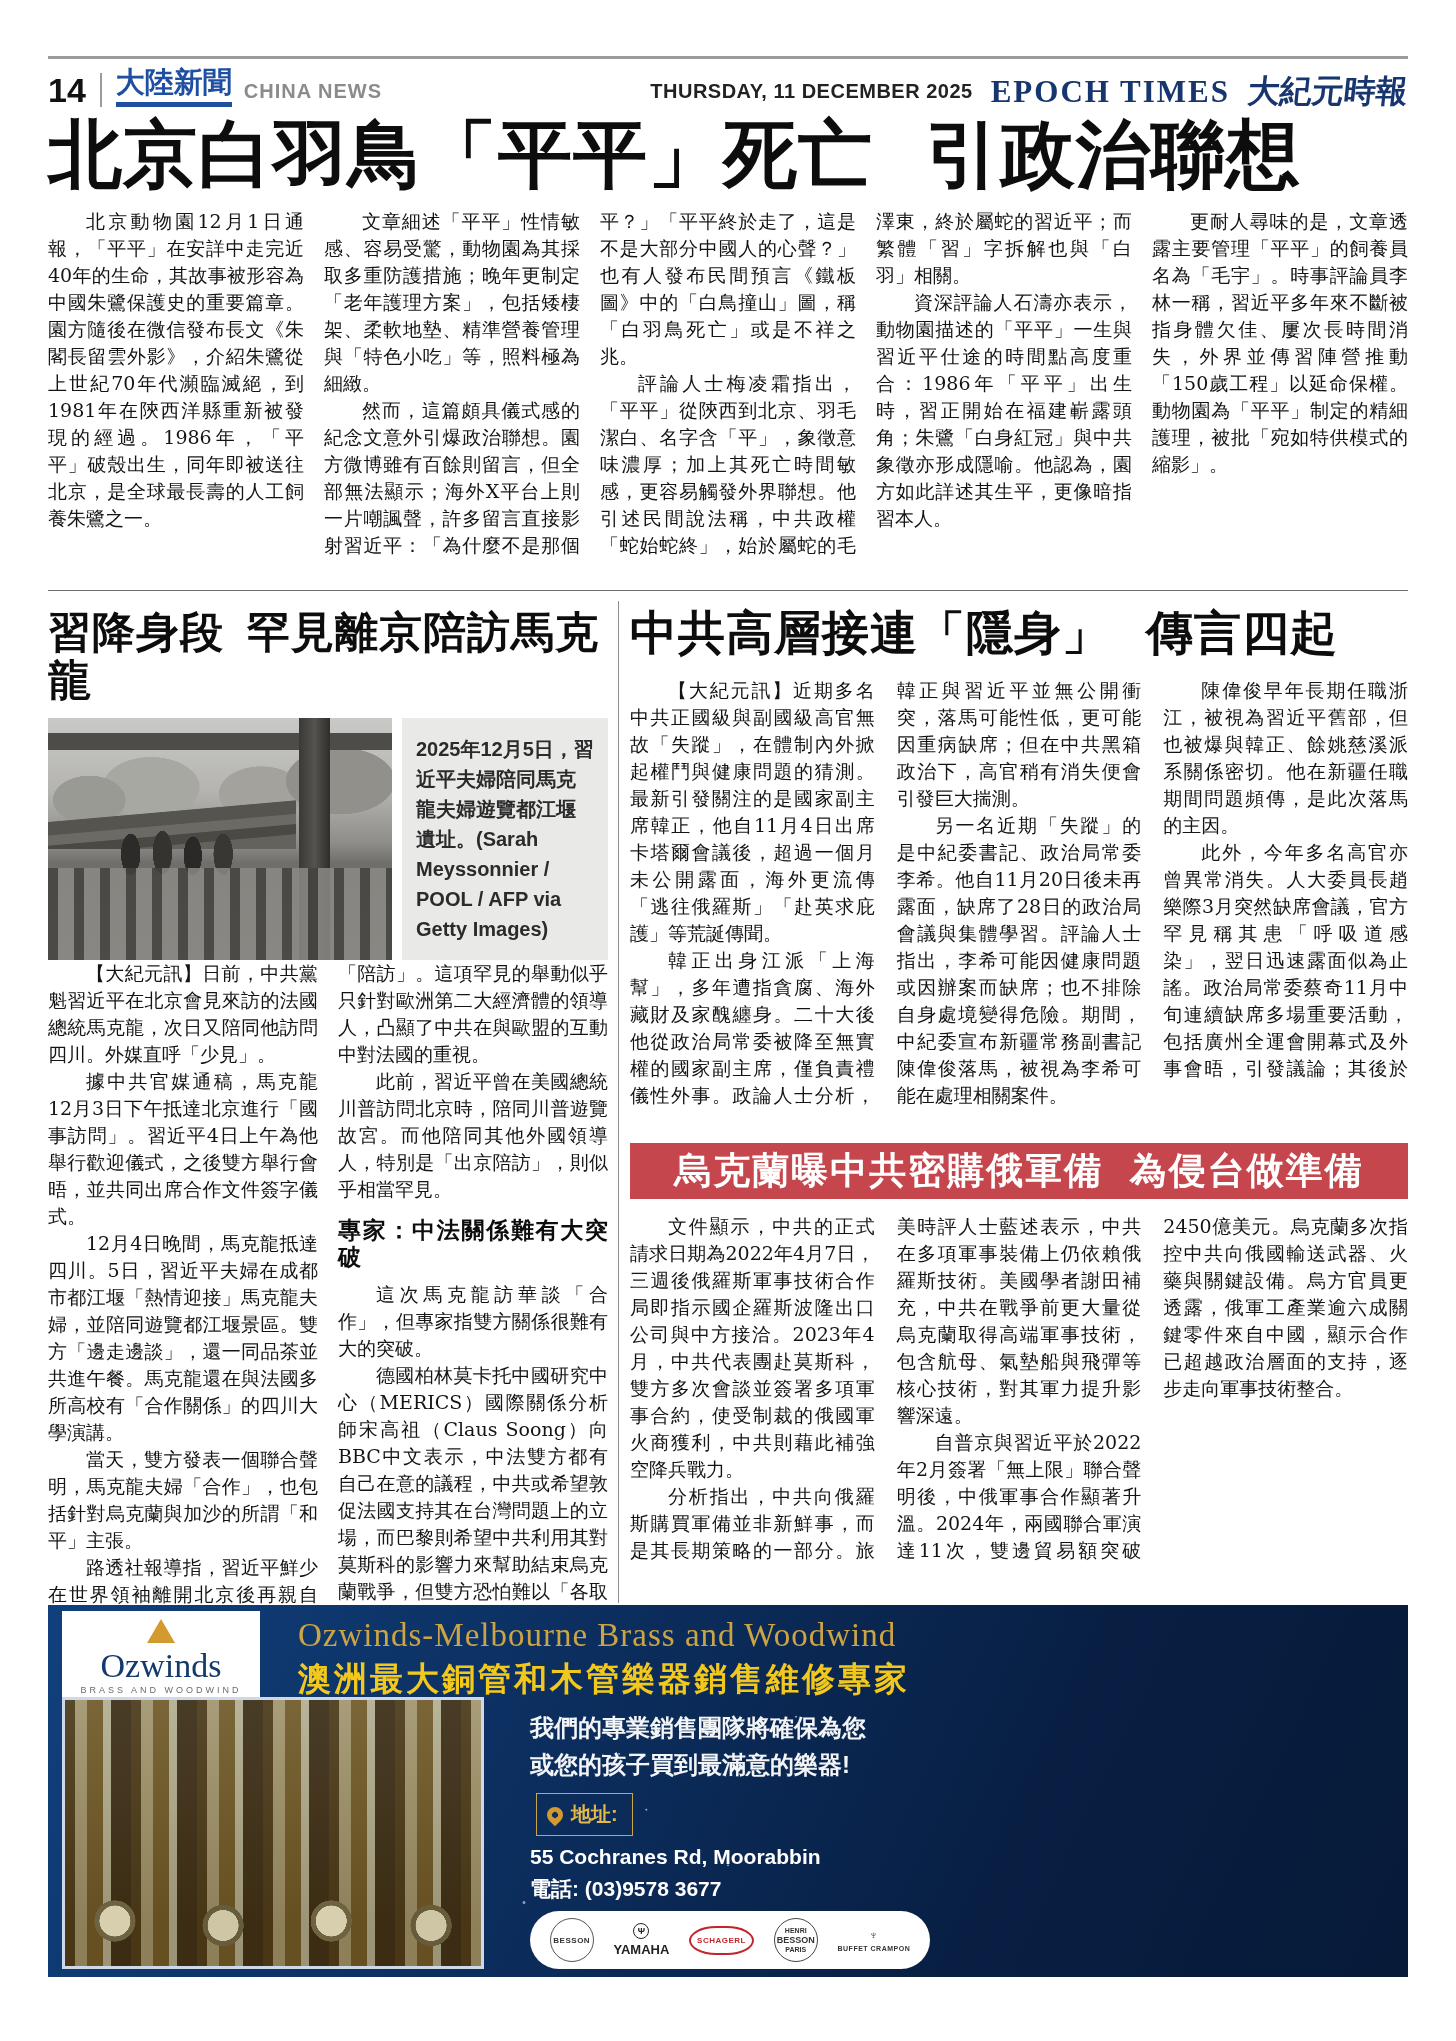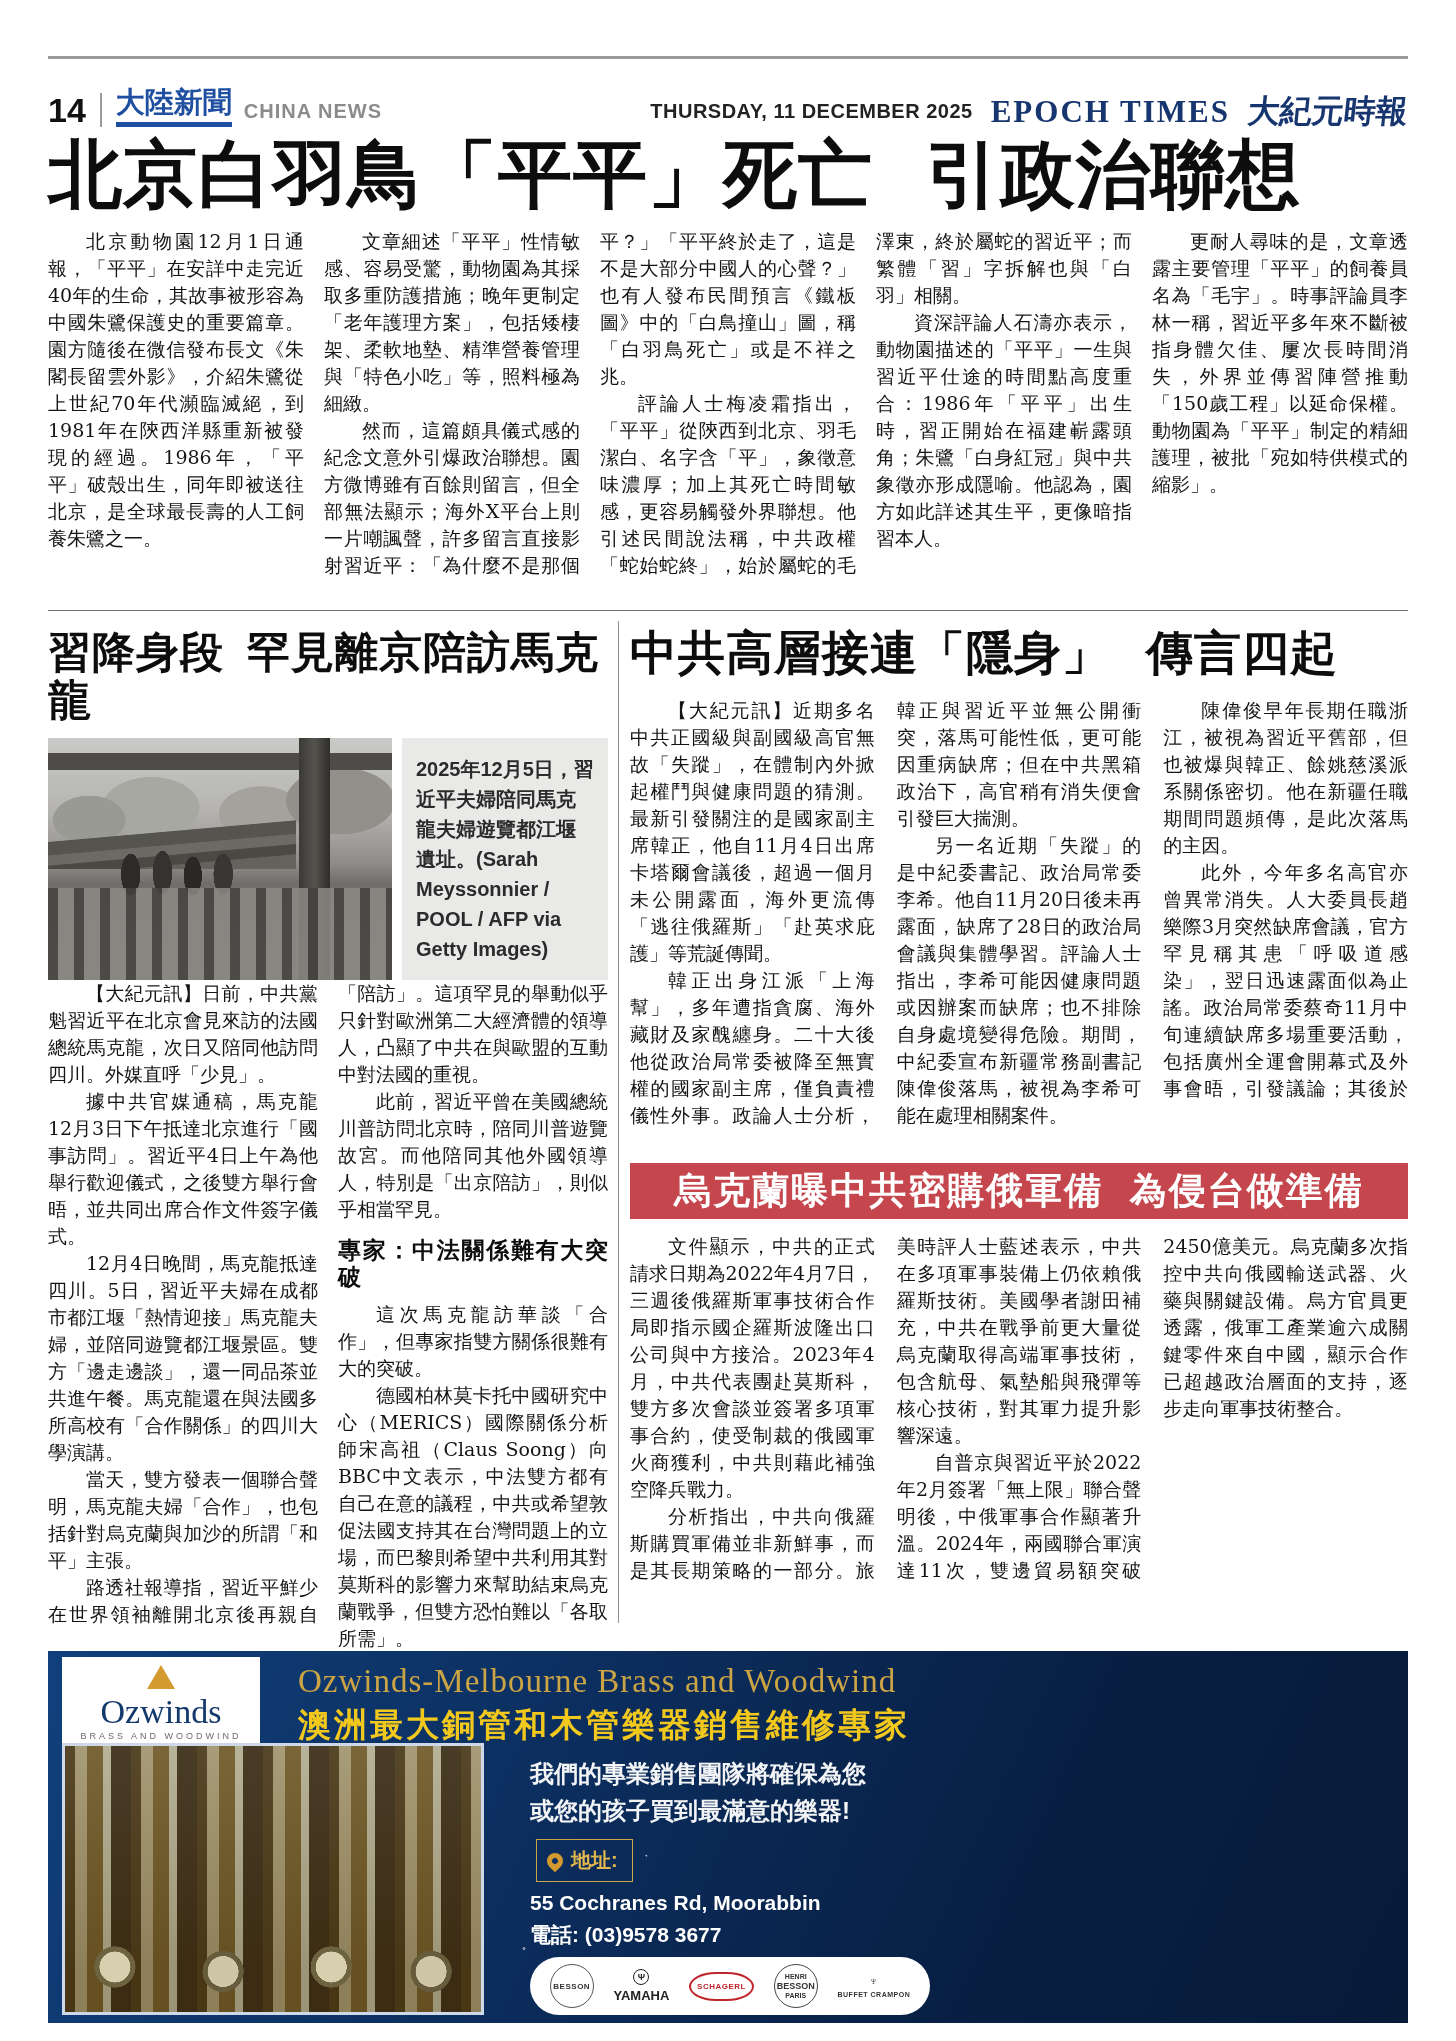--- a/index.html
+++ b/index.html
@@ -1,19 +1,19 @@
 <!DOCTYPE html>
 <html><head>
 <meta charset="utf-8">
 <style>
   html,body{margin:0;padding:0;background:#ffffff;}
   body{width:1456px;height:2041px;position:relative;font-family:"Liberation Sans",sans-serif;color:#1a1a1a;overflow:hidden;}
 
   
-  .topbar{margin:56px 48px 0;border-top:3px solid #9b9b9b;padding-top:24px;display:flex;align-items:flex-end;justify-content:space-between;height:44px;}
+  .topbar{margin:56px 48px 0;border-top:3px solid #9b9b9b;padding-top:4px;display:flex;align-items:flex-end;justify-content:space-between;height:44px;}
   .tb-left{display:flex;align-items:flex-end;gap:12px;}
   .page-num{font-size:34px;font-weight:900;line-height:1;color:#111;}
   .tb-bar{width:2px;height:34px;background:#9b9b9b;margin:0 2px;}
   .section-zh{font-size:29px;font-weight:900;color:#1e4fa1;line-height:1;border-bottom:5px solid #1e4fa1;padding-bottom:5px;}
   .section-en{font-size:20px;font-weight:800;color:#8b8b8b;letter-spacing:1px;line-height:1;padding-bottom:6px;}
   .tb-right{display:flex;align-items:flex-end;gap:18px;}
   .date-line{font-size:20px;font-weight:600;color:#222;letter-spacing:.5px;padding-bottom:4px;}
   .masthead-en{font-family:"Liberation Serif",serif;font-size:31px;font-weight:600;color:#17356e;letter-spacing:2px;line-height:1;}
   .masthead-zh{font-size:32px;font-weight:900;color:#17356e;line-height:1;font-family:"DejaVu Serif",serif;transform:skewX(-6deg);}
 
@@ -52,21 +52,21 @@
   .caption-box{background:#e9e9e7;padding:16px 14px;font-size:20px;line-height:30px;font-weight:600;color:#2b2b2b;flex:1;font-family:"Liberation Sans",sans-serif;text-align:left;}
   .l-cols{column-count:2;column-gap:20px;height:672px;}
   .subhead{font-size:23px;font-weight:900;color:#0d0d0d;margin:14px 0 10px;text-indent:0;font-family:"Liberation Sans",sans-serif;break-inside:avoid;}
 
   .right-zone .h2{font-size:47px;letter-spacing:1px;word-spacing:22px;margin:6px 0 18px;}
   .r-cols-top{column-count:3;column-gap:22px;height:450px;}
   .banner{margin:16px 0 14px;height:56px;background:#c5464d;color:#ffffff;display:flex;align-items:center;justify-content:center;font-size:37px;font-weight:900;letter-spacing:2px;word-spacing:14px;font-family:"Liberation Sans",sans-serif;}
   .r-cols-bottom{column-count:3;column-gap:22px;height:376px;}
 
   
-  .ad{position:relative;margin:28px 48px 0;height:372px;background:
+  .ad{position:relative;margin:2px 48px 0;height:372px;background:
       radial-gradient(2px 2px at 38% 20%,rgba(255,255,255,.8) 40%,transparent 60%),
       radial-gradient(2px 2px at 44% 55%,rgba(255,255,255,.6) 40%,transparent 60%),
       radial-gradient(3px 3px at 35% 80%,rgba(255,255,255,.5) 40%,transparent 60%),
       radial-gradient(2px 2px at 55% 30%,rgba(255,255,255,.6) 40%,transparent 60%),
       radial-gradient(2px 2px at 50% 70%,rgba(255,255,255,.5) 40%,transparent 60%),
       radial-gradient(2px 2px at 42% 40%,rgba(255,255,255,.5) 40%,transparent 60%),
       linear-gradient(115deg,#10407c 0%,#0c2f60 35%,#081f43 70%,#071a38 100%);overflow:hidden;color:#fff;}
   .ad .sax{position:absolute;right:0;top:0;width:42%;height:100%;background:
       linear-gradient(62deg,transparent 18%,#231a10 19% 28%,#6b4d24 29% 34%,#c query 0,transparent 0),
       linear-gradient(62deg,transparent 20%,#1d150c 21% 30%,#7a5a2c 31% 36%,#caa35b 37% 41%,#2b2014 42% 55%,#8a6a34 56% 60%,#17100a 61% 100%),

